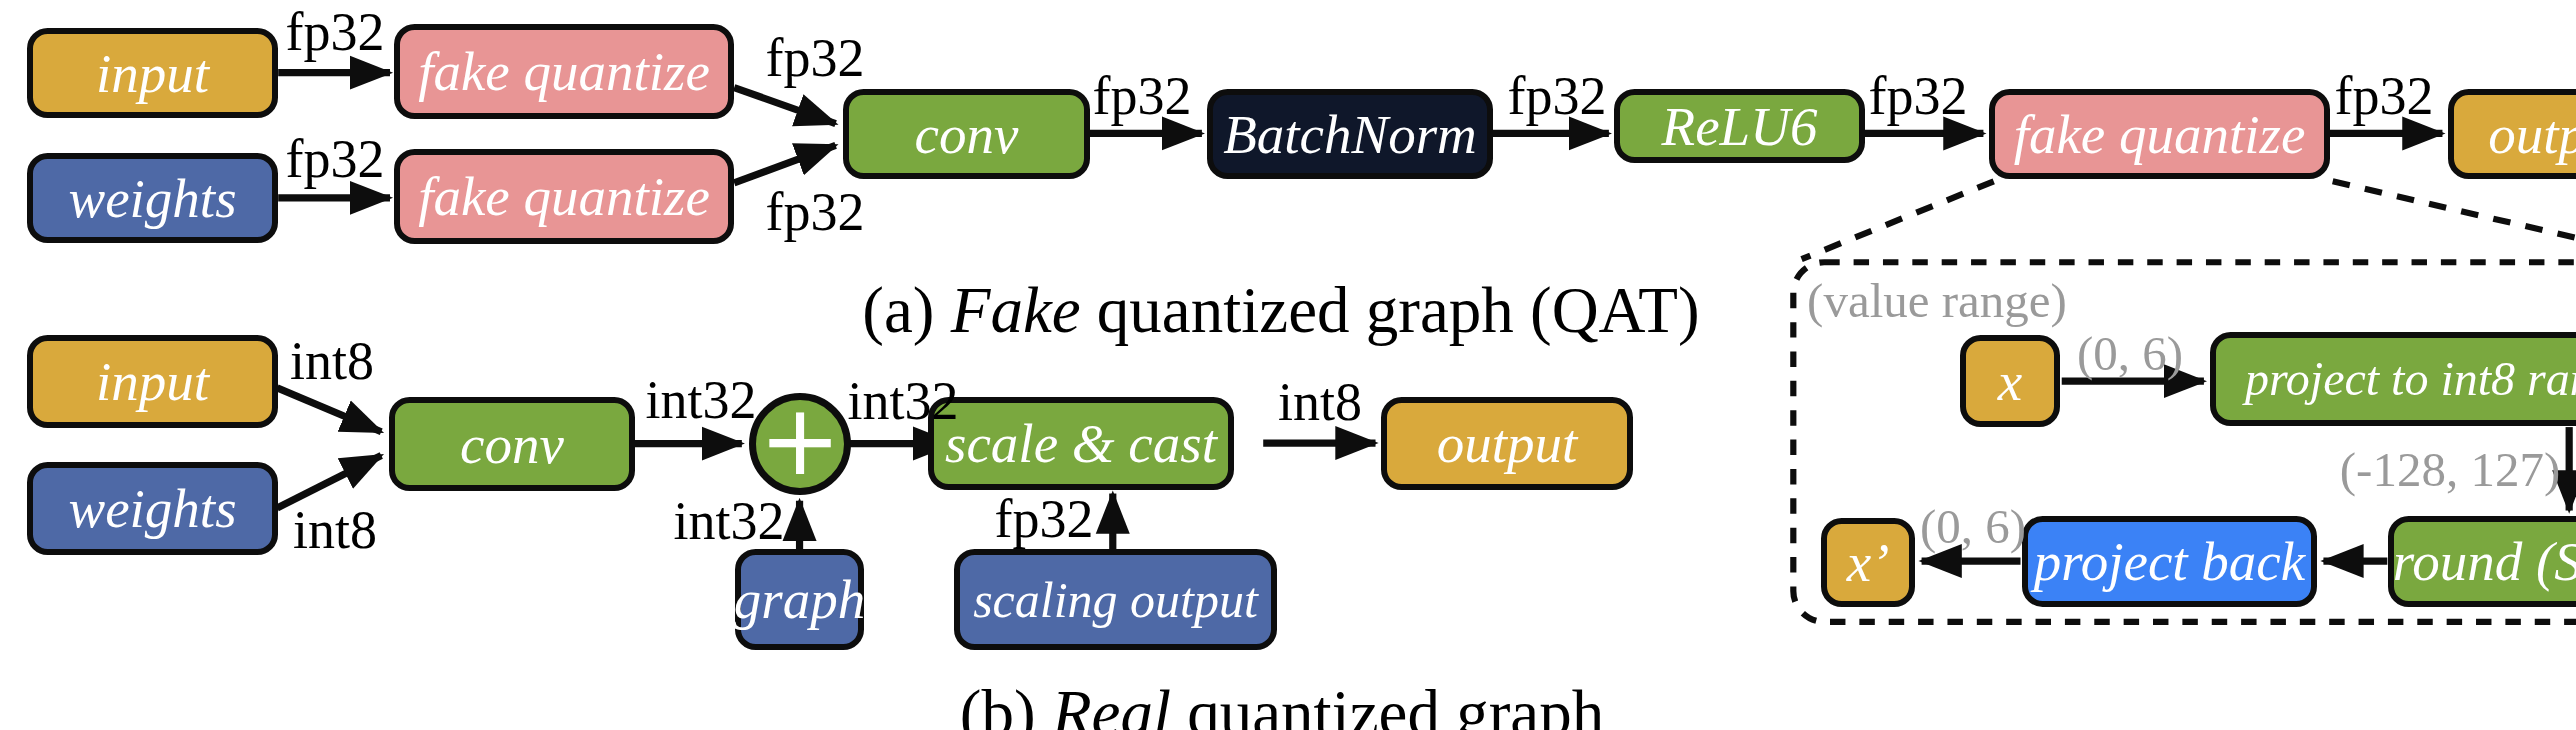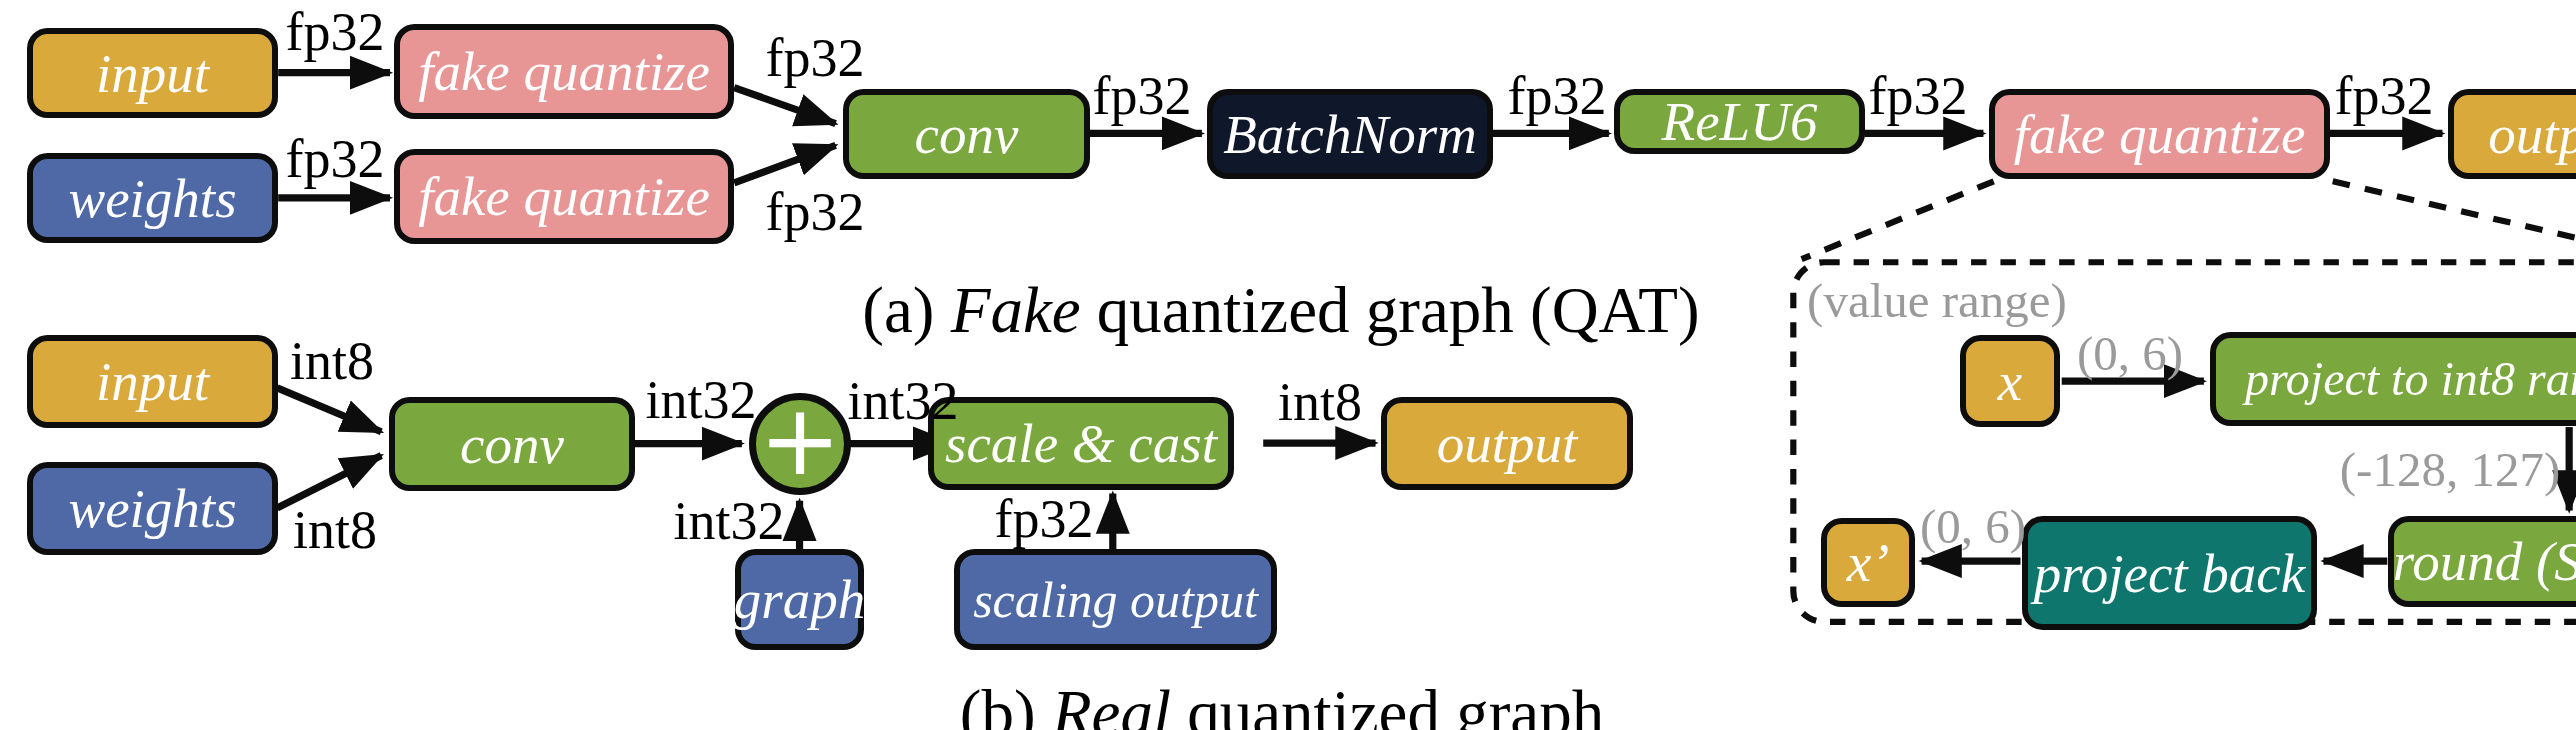--- a/index.html
+++ b/index.html
@@ -58,21 +58,21 @@
     <line x1="4528" y1="352" x2="5178" y2="503" stroke="#0d0d0d" stroke-width="12" stroke-dasharray="34 30"></line>
     <rect x="3481" y="509" width="1724" height="698" rx="60" fill="none" stroke="#0d0d0d" stroke-width="12" stroke-dasharray="30 27"></rect>
   </svg>
 
   <div class="node" style="left: 27px; top: 28px; width: 251px; height: 90px; background-color: rgb(217, 169, 60);">input</div>
   <div class="node" style="left: 394px; top: 24px; width: 340px; height: 95px; background-color: rgb(232, 149, 149);">fake quantize</div>
   <div class="node" style="left: 27px; top: 153px; width: 251px; height: 90px; background-color: rgb(78, 105, 166);">weights</div>
   <div class="node" style="left: 394px; top: 149px; width: 340px; height: 95px; background-color: rgb(232, 149, 149);">fake quantize</div>
   <div class="node" style="left: 843px; top: 89px; width: 247px; height: 90px; background-color: rgb(122, 168, 63);">conv</div>
   <div class="node" style="left: 1207px; top: 89px; width: 286px; height: 90px; background-color: #0f172a;">BatchNorm</div>
-  <div class="node" style="left: 1614px; top: 89px; width: 251px; height: 65px; background-color: rgb(122, 168, 63);">ReLU6</div>
+  <div class="node" style="left: 1614px; top: 89px; width: 251px; height: 74px; background-color: rgb(122, 168, 63);">ReLU6</div>
   <div class="node" style="left: 1989px; top: 89px; width: 341px; height: 90px; background-color: rgb(232, 149, 149);">fake quantize</div>
   <div class="node" style="left: 2448px; top: 89px; width: 221px; height: 90px; background-color: rgb(217, 169, 60);">output</div>
 
   <div class="elabel" style="left:335px;top:32px;">fp32</div>
   <div class="elabel" style="left:335px;top:159px;">fp32</div>
   <div class="elabel" style="left:815px;top:58px;">fp32</div>
   <div class="elabel" style="left:815px;top:212px;">fp32</div>
   <div class="elabel" style="left:1142px;top:96px;">fp32</div>
   <div class="elabel" style="left:1557px;top:96px;">fp32</div>
   <div class="elabel" style="left:1918px;top:96px;">fp32</div>
@@ -101,21 +101,21 @@
 
   <div class="caption" style="left:1282px;top:693px;">
     <span>(b) </span><span class="it">Real</span><span> quantized graph</span>
   </div>
 
   <div class="elabel glabel" style="left: 1937px; top: 300px; color: rgb(154, 154, 154);">(value range)</div>
 
   <div class="node" style="left: 1960px; top: 335px; width: 100px; height: 92px; background-color: rgb(217, 169, 60);">x</div>
   <div class="node fs94" style="left: 2210px; top: 332px; width: 464px; height: 94px; background-color: rgb(122, 168, 63);">project to int8 range</div>
   <div class="node" style="left: 2388px; top: 516px; width: 281px; height: 91px; background-color: rgb(122, 168, 63);">round (STE)</div>
-  <div class="node" style="left: 2022px; top: 516px; width: 295px; height: 114px; background-color: #0f766e;">project back</div>
+  <div class="node" style="left: 2022px; top: 516px; width: 295px; height: 91px; background-color: #3b82f6;">project back</div>
   <div class="node" style="left: 1821px; top: 518px; width: 94px; height: 89px; background-color: rgb(217, 169, 60);">x’</div>
 
   <div class="elabel glabel" style="left: 2130px; top: 353px; color: rgb(154, 154, 154);">(0, 6)</div>
   <div class="elabel glabel" style="left: 2450px; top: 469px; color: rgb(154, 154, 154);">(-128, 127)</div>
   <div class="elabel glabel" style="left: 1973px; top: 526px; color: rgb(154, 154, 154);">(0, 6)</div>
 
 </div>
 
 
 </body></html>

